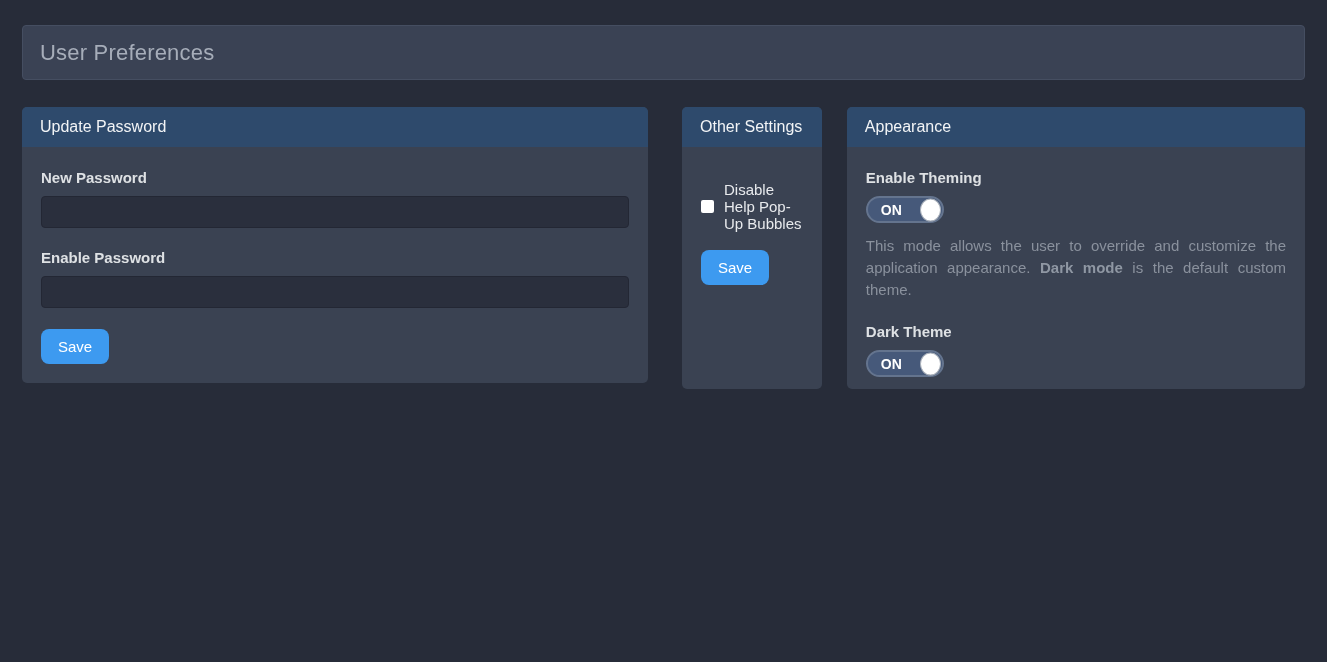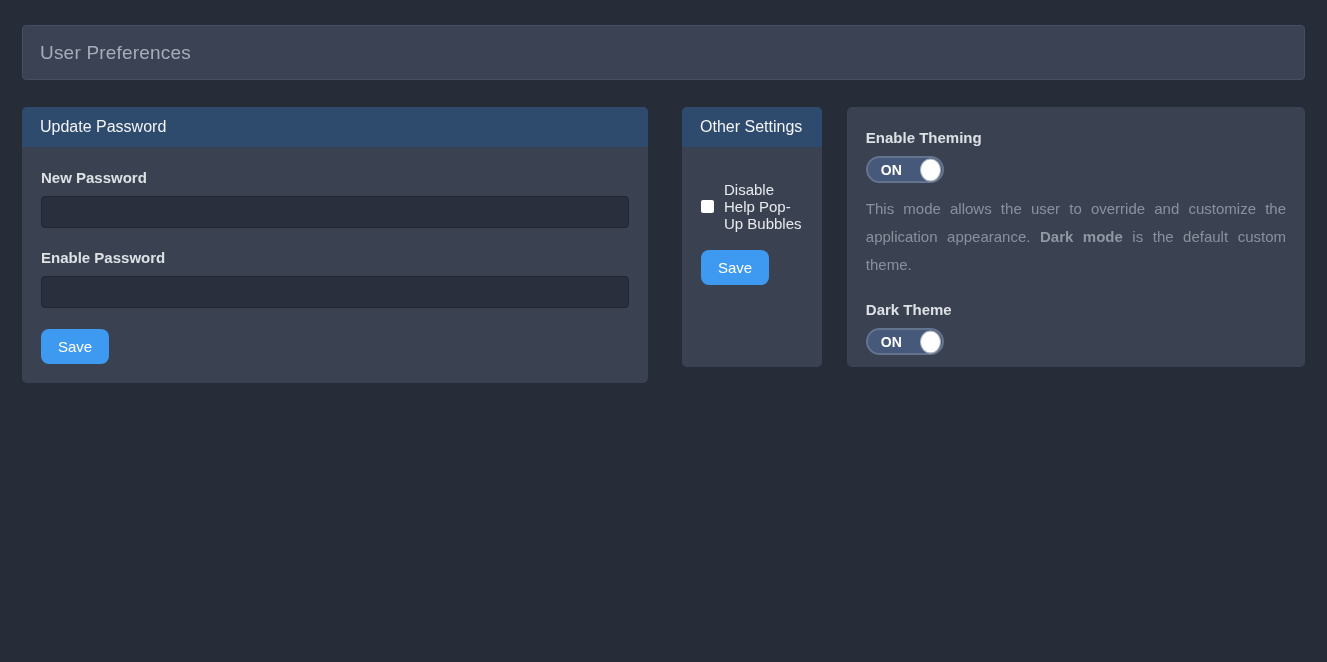--- a/index.html
+++ b/index.html
@@ -18,21 +18,21 @@
     height: 55px;
     background: #3a4254;
     border: 1px solid #454e61;
     border-radius: 4px;
     display: flex;
     align-items: center;
     padding: 0 17px;
   }
   .topbar-title {
     color: #a6adb9;
-    font-size: 19px;
+    font-size: 22px;
     letter-spacing: 0.2px;
   }
 
   
   .columns {
     display: flex;
     gap: 34px;
     margin: 27px 22px 0;
     align-items: flex-start;
   }
@@ -139,21 +139,21 @@
     transform: translateY(-50%);
     width: 21px;
     height: 23px;
     background: #ffffff;
     border: 1px solid #a9b0ba;
     border-radius: 50%;
   }
   .desc {
     color: #8a919d;
     font-size: 15px;
-    line-height: 28px;
+    line-height: 22px;
     text-align: justify;
     margin: 12px 0 22px;
   }
   .desc strong { font-weight: bold; color: #8f97a3; }
   .desc.last { margin-bottom: 0; }
 </style>
 </head>
 <body>
 
 <div class="topbar">
@@ -186,20 +186,23 @@
       <div class="panel-body other-body">
         <div class="checkbox-row">
           <span class="checkbox-box"></span>
           <span class="checkbox-label">Disable Help Pop-Up Bubbles</span>
         </div>
         <button class="btn">Save</button>
       </div>
     </div>
 
     <div class="panel">
+      <div class="panel-header">
+        <span class="panel-title">Appearance</span>
+      </div>
       <div class="panel-body appearance-body">
 
         <label class="field-label">Enable Theming</label>
         <div class="toggle">
           <span class="toggle-state">ON</span>
           <span class="toggle-knob"></span>
         </div>
         <p class="desc"><span>This mode allows the user to override and customize the application appearance. </span><strong>Dark mode</strong><span> is the default custom theme.</span></p>
 
         <label class="field-label">Dark Theme</label>

